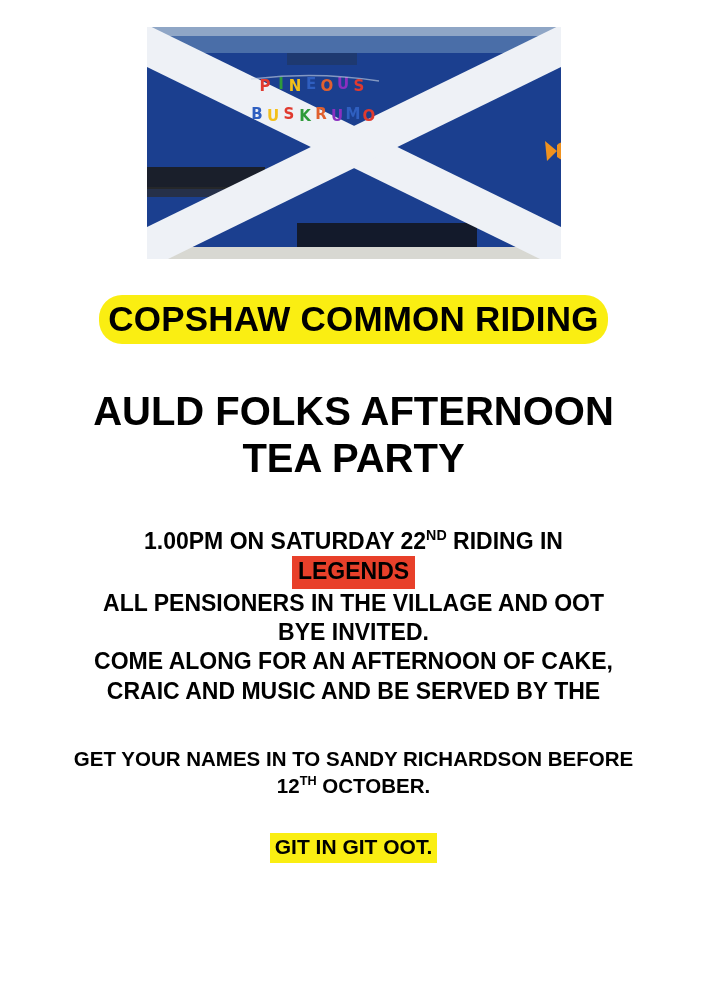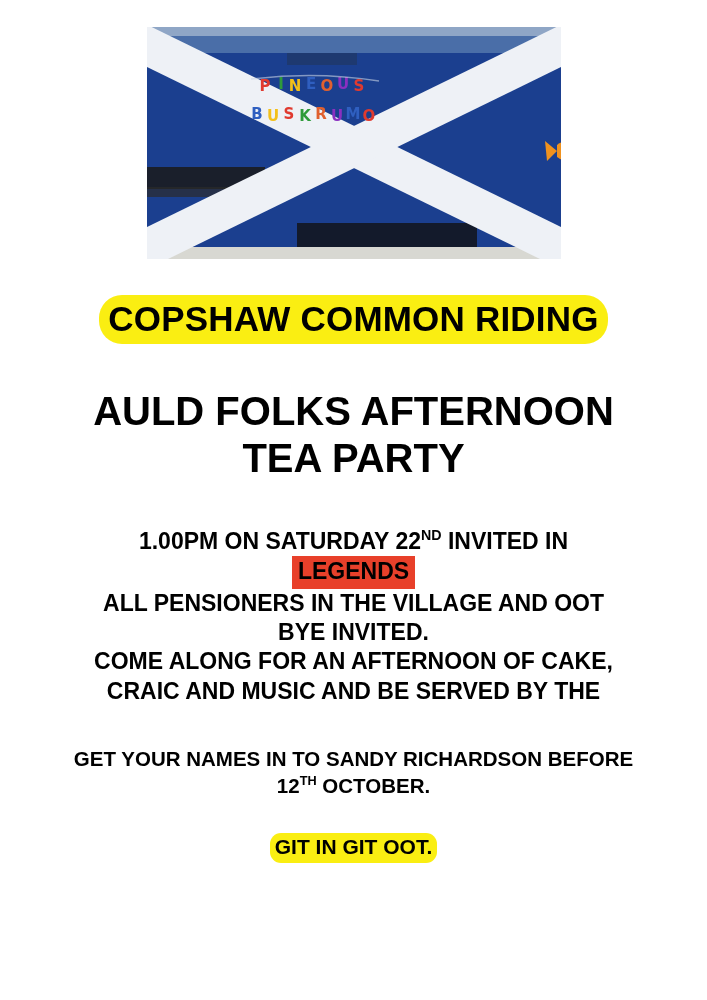--- a/index.html
+++ b/index.html
@@ -90,21 +90,20 @@
   }
   .venue-highlight {
     background: #e8402a;
     padding: 1px 6px 2px 6px;
     display: inline-block;
   }
   .footer-highlight {
     background: #faee12;
     padding: 1px 5px 2px 5px;
     display: inline-block;
-    border-radius: 11px;
   }
 </style>
 </head>
 <body>
 
 <div class="poster">
 
   <div class="photo-wrap">
     <svg class="flag-svg" viewBox="0 0 414 232" preserveAspectRatio="none">
       <defs>
@@ -171,21 +170,21 @@
     <span class="title-highlight">COPSHAW COMMON RIDING</span>
   </div>
 
   <div class="headline">
     <div>AULD FOLKS AFTERNOON</div>
     <div>TEA PARTY</div>
   </div>
 
   <div class="block detail">
     <div>
-      <span>1.00PM ON SATURDAY 22</span><sup>ND</sup><span> INVITED IN</span>
+      <span>1.00PM ON SATURDAY 22</span><sup>ND</sup><span> RIDING IN</span>
     </div>
     <div>
       <span class="venue-highlight">LEGENDS</span>
     </div>
   </div>
 
   <div class="block invited">
     <div>ALL PENSIONERS IN THE VILLAGE AND OOT</div>
     <div>BYE INVITED.</div>
   </div>

